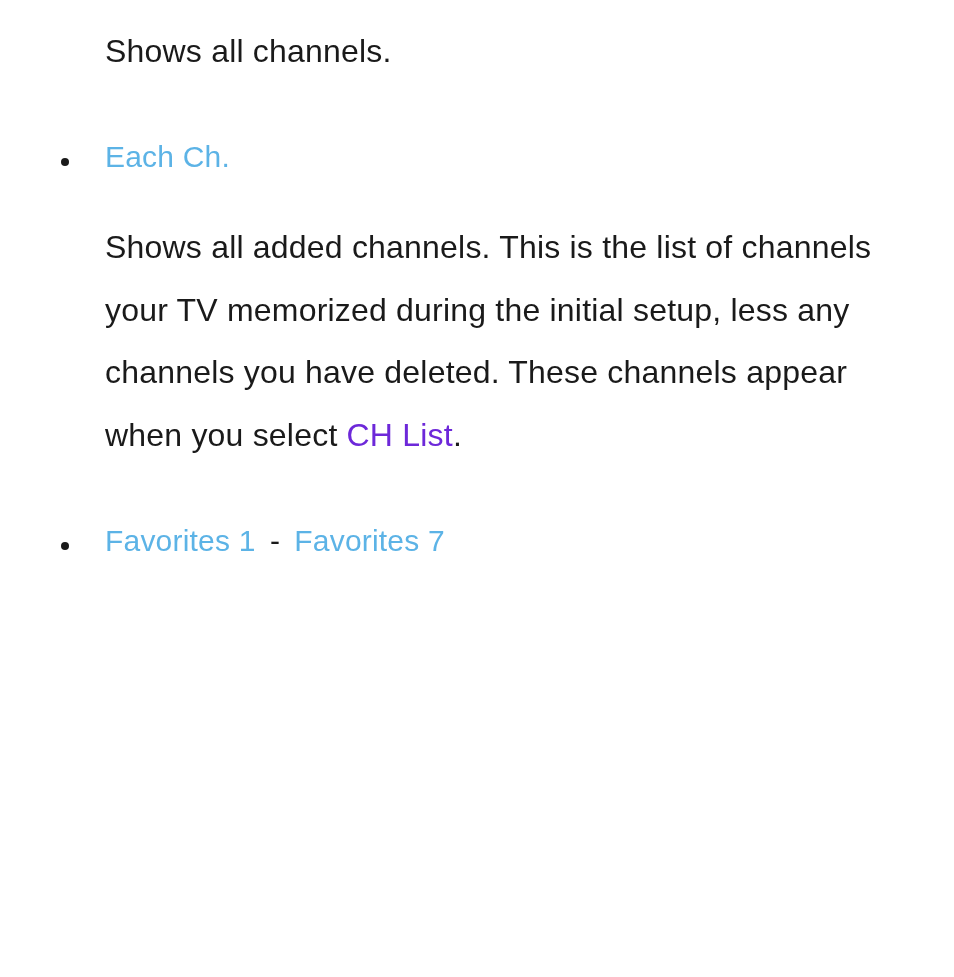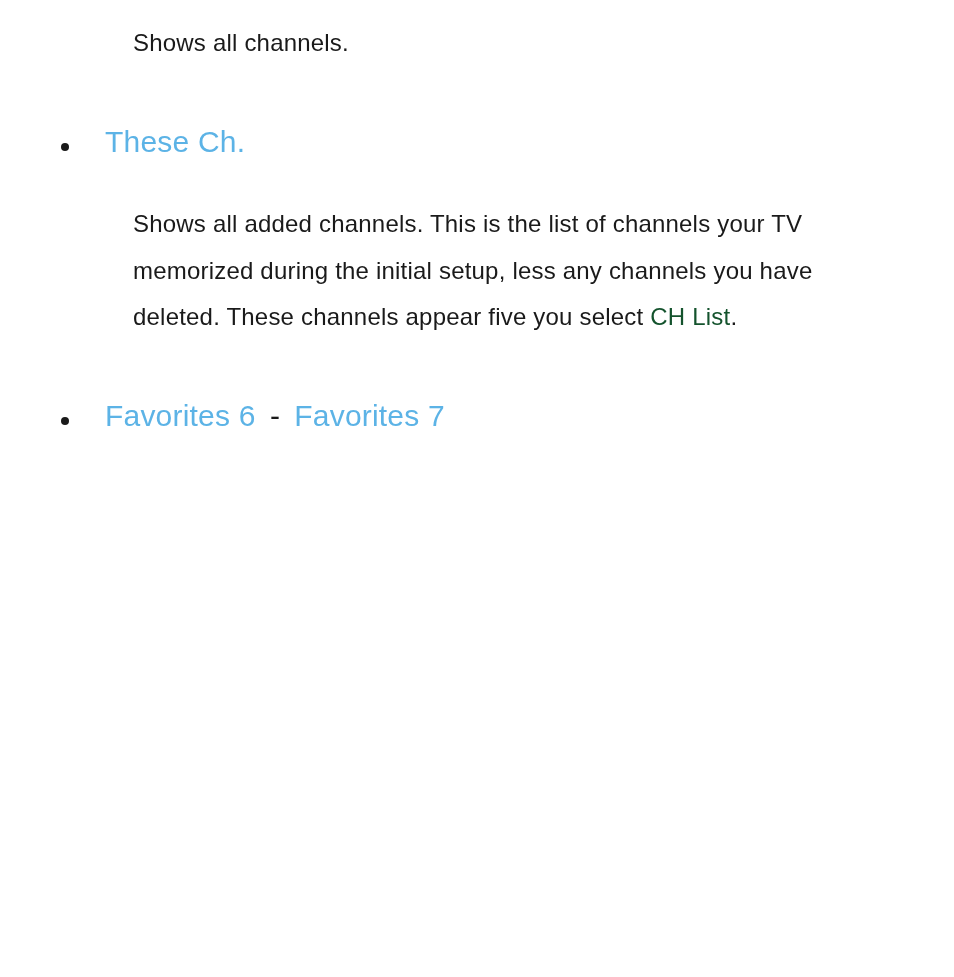--- a/index.html
+++ b/index.html
@@ -10,26 +10,25 @@
       height: 977px;
       overflow: hidden;
       position: relative;
     }
     .content {
       padding-left: 105px;
       padding-right: 60px;
       padding-top: 20px;
     }
     .body-text {
-      font-size: 24px;
+      font-size: 32px;
       line-height: 1.95;
       color: #1a1a1a;
       font-weight: 400;
       letter-spacing: 0.2px;
-      margin-left: 28px;
     }
     .bullet-item {
       position: relative;
       margin-top: 58px;
     }
     .bullet-dot {
       position: absolute;
       left: -44px;
       top: 18px;
       width: 8px;
@@ -45,36 +44,36 @@
     }
     .term-sep {
       color: #1a1a1a;
       font-size: 30px;
       margin: 0 6px;
     }
     .desc {
       margin-top: 42px;
     }
     .inline-term {
-      color: #14532d;
+      color: #6d28d9;
     }
   </style>
 </head>
 <body>
 
 <div class="content">
 
   <p class="body-text">Shows all channels.</p>
 
   <div class="bullet-item">
     <span class="bullet-dot"></span>
-    <span class="term">These Ch.</span>
+    <span class="term">Each Ch.</span>
     <p class="body-text desc">
-      <span>Shows all added channels. This is the list of channels your TV memorized during the initial setup, less any channels you have deleted. These channels appear five you select </span><span class="inline-term">CH List</span><span>.</span>
+      <span>Shows all added channels. This is the list of channels your TV memorized during the initial setup, less any channels you have deleted. These channels appear when you select </span><span class="inline-term">CH List</span><span>.</span>
     </p>
   </div>
 
   <div class="bullet-item">
     <span class="bullet-dot"></span>
-    <span class="term">Favorites 6</span><span class="term-sep"> - </span><span class="term">Favorites 7</span>
+    <span class="term">Favorites 1</span><span class="term-sep"> - </span><span class="term">Favorites 7</span>
   </div>
 
 </div>
 
 </body></html>

